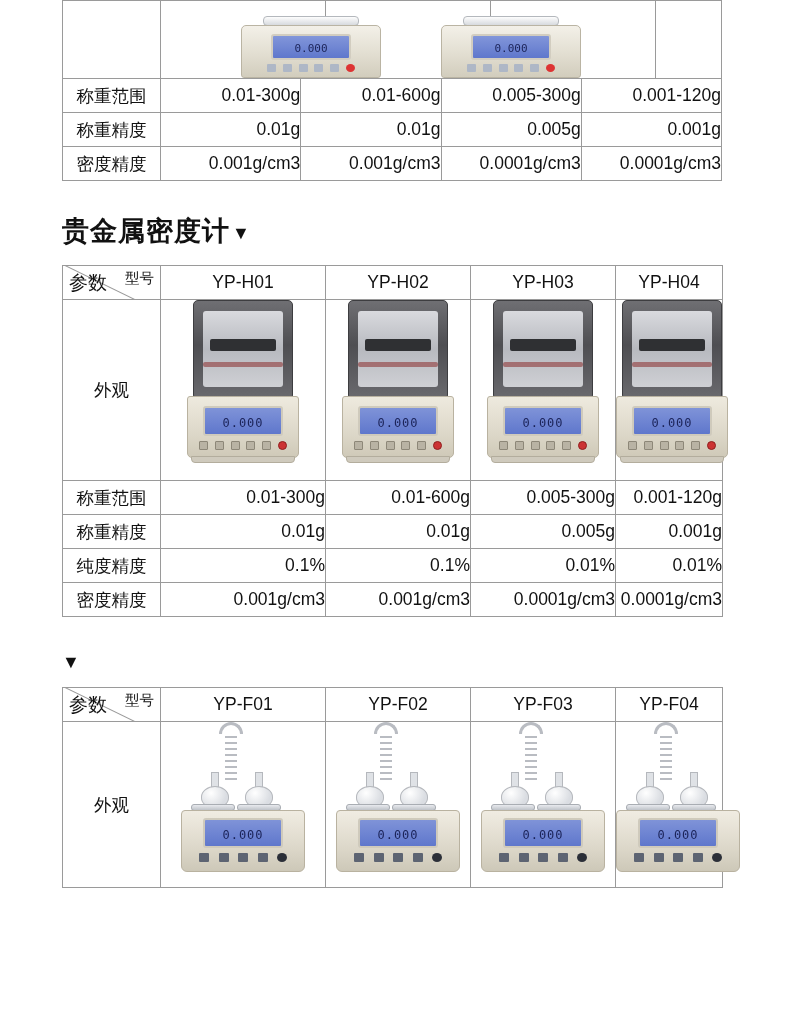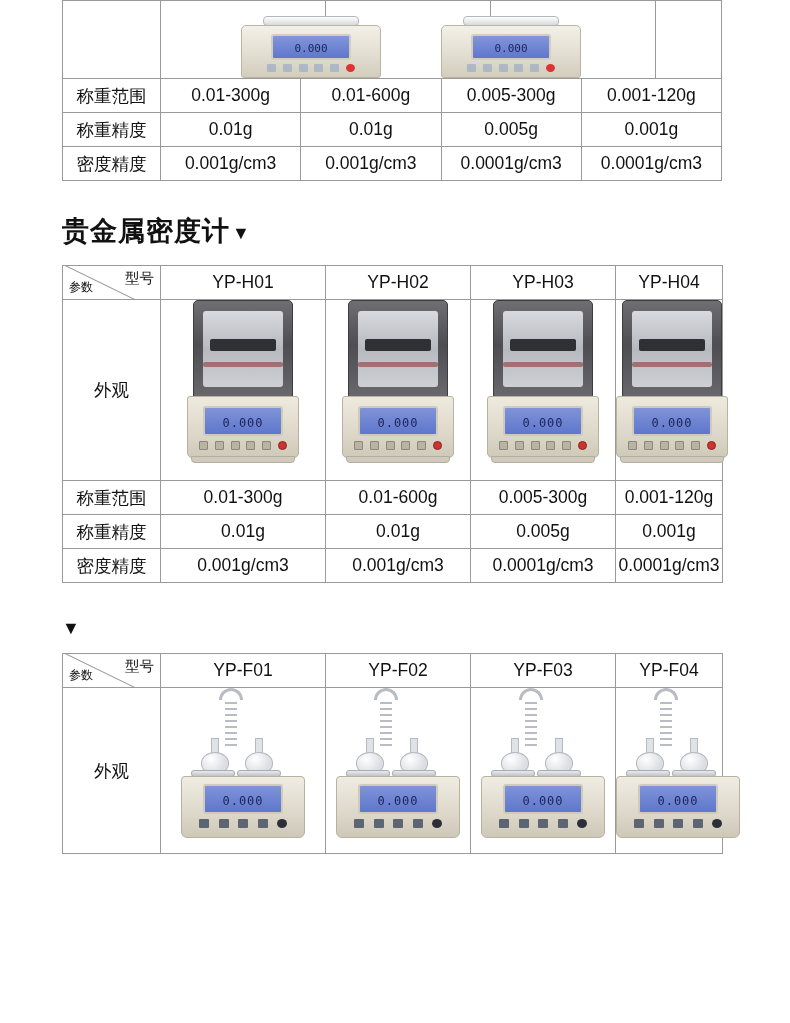--- a/index.html
+++ b/index.html
@@ -59,21 +59,21 @@
   }
   td.lbl {
     width: 98px;
     text-align: center;
     padding: 6px 4px;
     font-size: 17.5px;
     white-space: nowrap;
   }
   td.val {
     padding: 6px 0 6px 12px;
-    text-align: center;
+    text-align: right;
     white-space: nowrap;
   }
   td.model {
     text-align: center;
     font-size: 18px;
     padding: 12px 0;
   }
   td.imgcell {
     padding: 0;
     text-align: center;
@@ -109,21 +109,21 @@
     transform: rotate(26deg);
   }
   td.corner .tr {
     position: absolute;
     right: 6px; top: 3px;
     font-size: 14.5px;
   }
   td.corner .bl {
     position: absolute;
     left: 6px; bottom: 3px;
-    font-size: 12px;
+    font-size: 19px;
   }
 
   
   .device {
     display: inline-block;
     position: relative;
   }
 
   
   .dev-h {
@@ -544,20 +544,27 @@
         <td class="val">0.001-120g</td>
       </tr>
       <tr>
         <td class="lbl">称重精度</td>
         <td class="val">0.01g</td>
         <td class="val">0.01g</td>
         <td class="val">0.005g</td>
         <td class="val">0.001g</td>
       </tr>
       <tr>
+        <td class="lbl">纯度精度</td>
+        <td class="val">0.1%</td>
+        <td class="val">0.1%</td>
+        <td class="val">0.01%</td>
+        <td class="val">0.01%</td>
+      </tr>
+      <tr>
         <td class="lbl">密度精度</td>
         <td class="val">0.001g/cm3</td>
         <td class="val">0.001g/cm3</td>
         <td class="val">0.0001g/cm3</td>
         <td class="val">0.0001g/cm3</td>
       </tr>
     </tbody>
   </table>
 
   <div class="section-heading">

